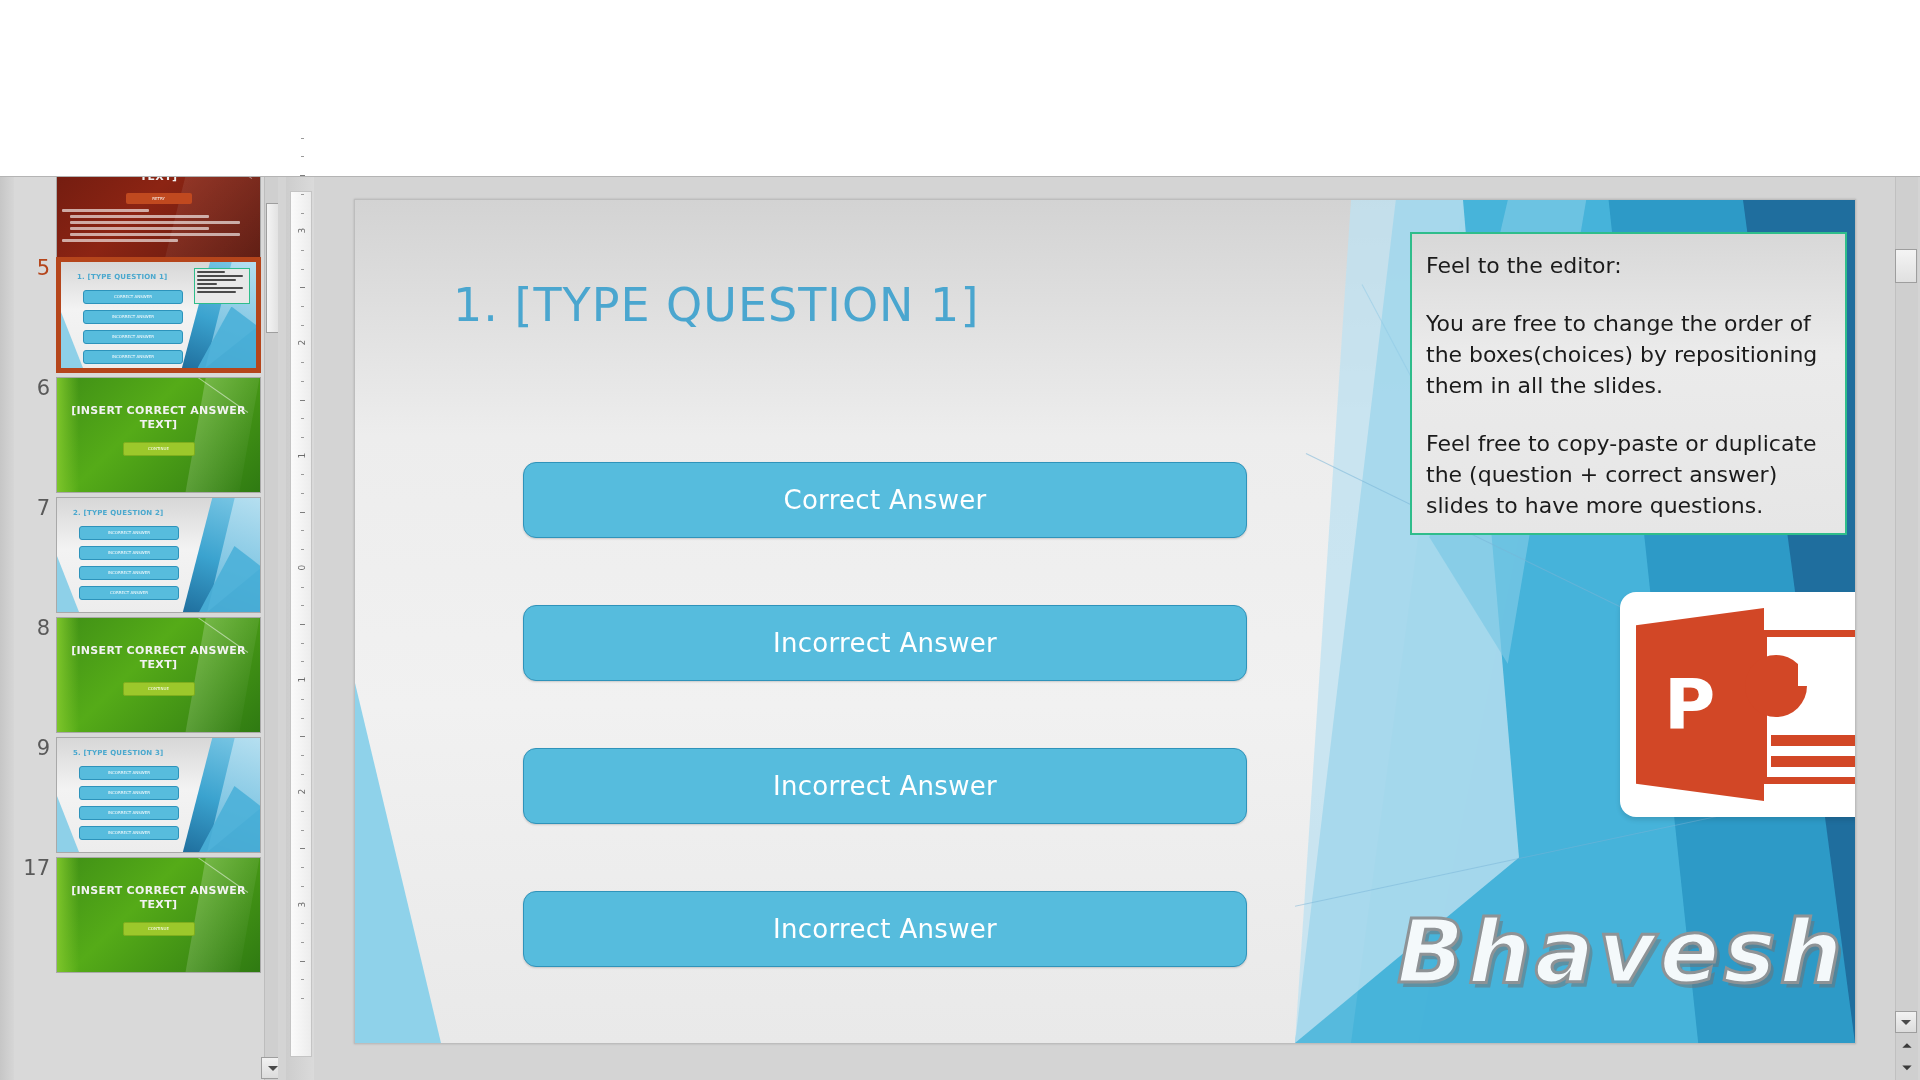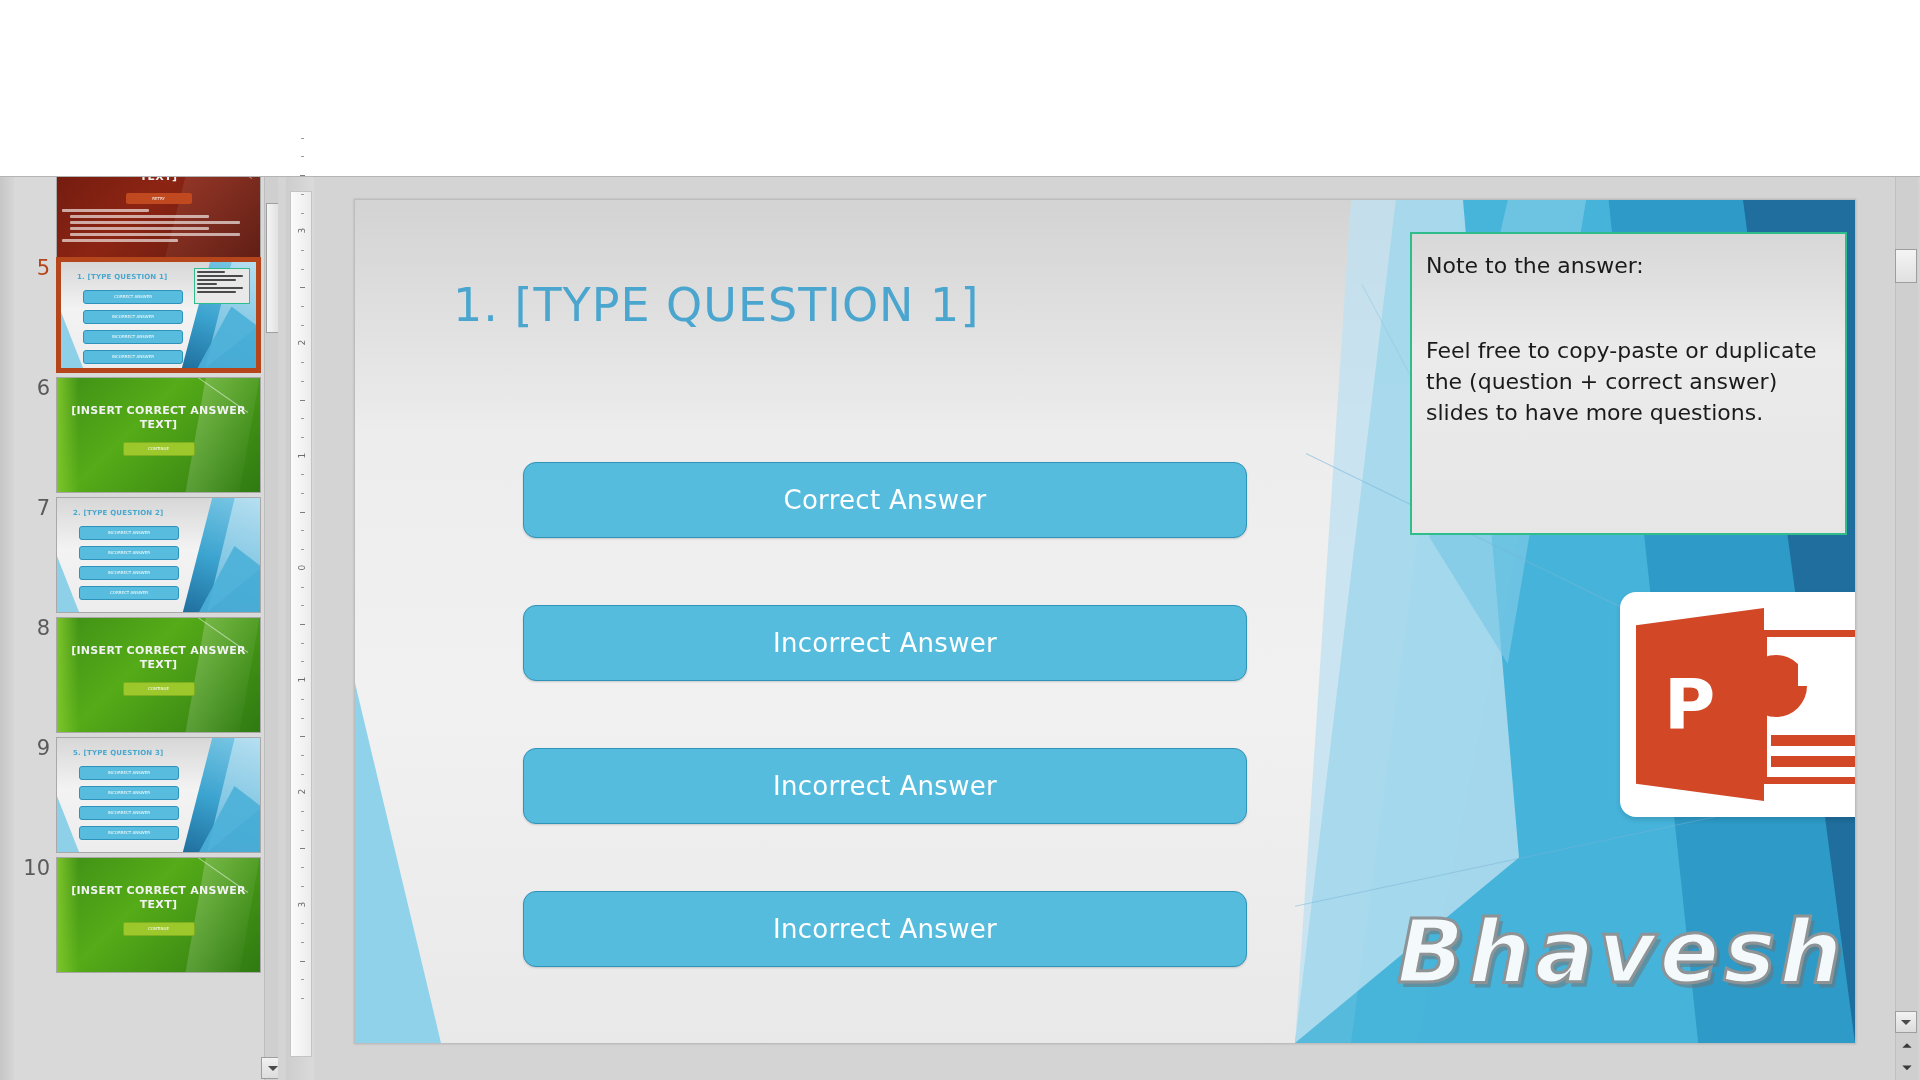--- a/index.html
+++ b/index.html
@@ -453,21 +453,21 @@
                     <span class="lbl">INCORRECT ANSWER</span>
                   </div>
                   <div class="tb-qbtn">
                     <span class="lbl">INCORRECT ANSWER</span>
                   </div>
                 </div>
               </div>
             </div>
           </div>
           <div class="thumb-row" style="top: 680px;">
-            <div class="thumb-num">10</div>
+            <div class="thumb-num">17</div>
             <div class="thumb-frame">
               <div class="tb tb-green">
                 <div class="edgeband"></div>
                 <div class="lightband"></div>
                 <div class="line"></div>
                 <div class="tb-title-w" style="top:26px">[INSERT CORRECT ANSWER TEXT]</div>
                 <div class="tb-btn-green">
                   <span class="lbl">CONTINUE</span>
                 </div>
               </div>
@@ -593,22 +593,23 @@
             </div>
             <div class="ans">
               <div class="txt">Incorrect Answer</div>
             </div>
             <div class="ans">
               <div class="txt">Incorrect Answer</div>
             </div>
           </div>
 
         <div class="notebox">
-          <p>Note to the answer:</p>
+          <p>Feel to the editor:</p>
           <div class="gap"></div>
+          <p>You are free to change the order of the boxes(choices) by repositioning them in all the slides.</p>
           <div class="gap"></div>
           <p>Feel free to copy-paste or duplicate the (question + correct answer) slides to have more questions.</p>
         </div>
 
         <div class="pplogo">
           <div class="pp-white"></div>
           <div class="pp-left"></div>
           <div class="pp-p">P</div>
           <div class="pp-right">
             <div class="pp-pie"></div>

